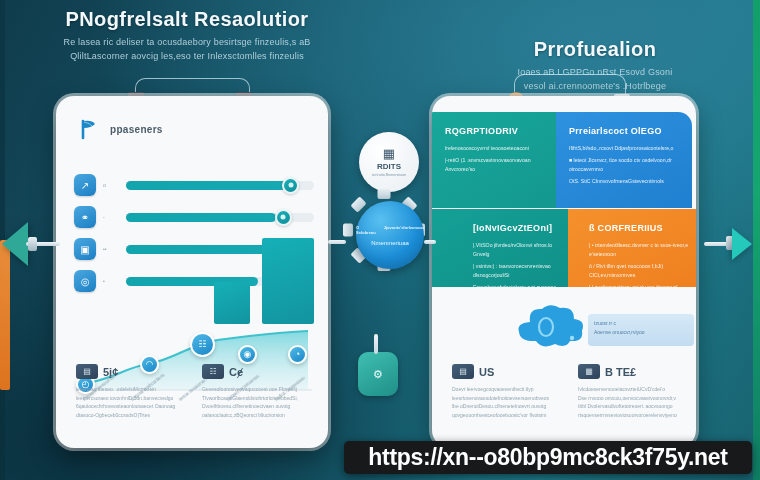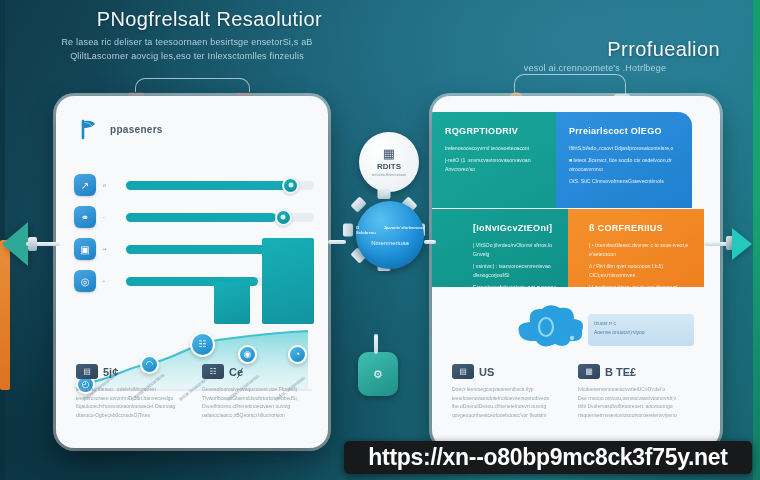--- a/index.html
+++ b/index.html
@@ -26,25 +26,24 @@
   }
   .edge-strip-l{
     position:absolute; top:0; left:0; width:5px; height:480px;
     background:linear-gradient(180deg,#0b3442,#0a2d3a);
     opacity:.7;
   }
 
   
   .heading{ position:absolute; text-align:center; color:#eaf4f8; }
   .heading .h-title{
-    font-size:20px; font-weight:400; letter-spacing:.4px;
+    font-size:20px; font-weight:700; letter-spacing:.4px;
     color:#f2f8fb;
     text-shadow:0 1px 3px rgba(0,0,0,.35);
     filter:blur(.25px);
-    text-align:right;
   }
   .heading .h-sub{
     font-size:9px; line-height:13px; margin-top:5px;
     color:#bcd8e3; opacity:.92; filter:blur(.5px);
     letter-spacing:.2px;
   }
   #head-left{ left:52px; top:8px; width:270px; }
   #head-right{ left:470px; top:8px; width:250px;margin-top:30px; }
 
   
@@ -70,21 +69,21 @@
   }
 
   
   .card{
     position:absolute; background:#f7f9fa;
     border-radius:18px;
     box-shadow:0 10px 26px rgba(0,0,0,.38), 0 0 0 3px rgba(255,255,255,.5);
     overflow:hidden;
   }
   #card-left{ left:56px; top:96px; width:272px; height:352px; }
-  #card-right{ left:432px; top:96px; width:288px; height:352px; }
+  #card-right{ left:432px; top:96px; width:264px; height:352px; }
 
   
   .lc-head{ position:absolute; left:22px; top:22px; display:flex; align-items:center; gap:10px;}
   .lc-logo{
     width:22px; height:22px; position:relative;
   }
   .lc-logo svg{ display:block; }
   .lc-head-txt{ font-size:10px; font-weight:700; color:#4b5d6a; letter-spacing:.3px; filter:blur(.4px); }
 
   .prow{ position:absolute; left:18px; display:flex; align-items:center; gap:7px; width:240px; }
@@ -253,26 +252,27 @@
 <body>
 
 <div id="stage">
 
   <div class="edge-strip-l"></div>
   <div class="edge-strip"></div>
   <div class="orange-strip"></div>
 
   <div class="heading" id="head-left">
     <div class="h-title">PNogfrelsalt Resaolutior</div>
-    <div class="h-sub">Re lasea ric deliser ta  teesoornaen  besirtsge ensetorSi,s aB</div>
+    <div class="h-sub">Re lasea ric deliser ta  ocusdaebory  besirtsge finzeulis,s aB</div>
     <div class="h-sub" style="margin-top:1px">QliltLascorner aovcig  les,eso ter Inlexsctomlles finzeulis</div>
   </div>
 
   <div class="heading" id="head-right">
     <div class="h-title">Prrofuealion</div>
+    <div class="h-sub">Ioaes aB LGPPGo nRst Esovd Gsoni</div>
     <div class="h-sub" style="margin-top:1px">vesol ai.crennoomete's .Hotrlbege</div>
   </div>
 
   <div class="handle" style="left:135px; top:78px; width:115px; height:22px;">
     <div class="arc"></div>
   </div>
   <div class="clip" style="left:128px; top:92px;"></div>
   <div class="clip" style="left:236px; top:92px;"></div>
 
   <div class="handle" style="left:514px; top:74px; width:112px; height:26px;">

